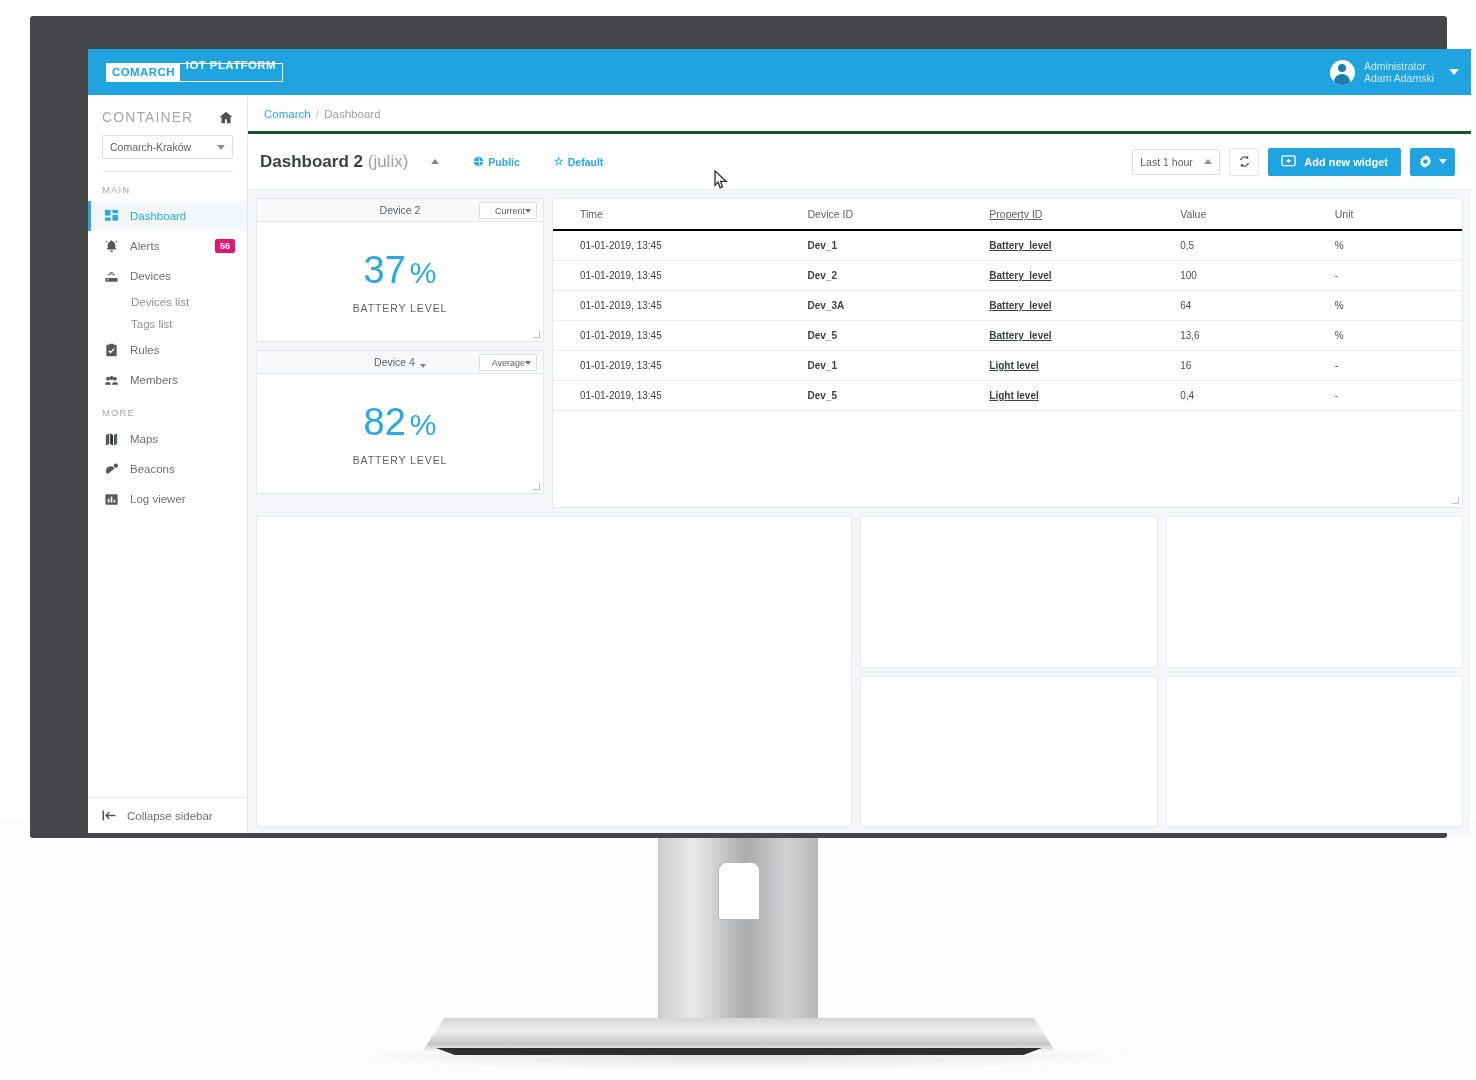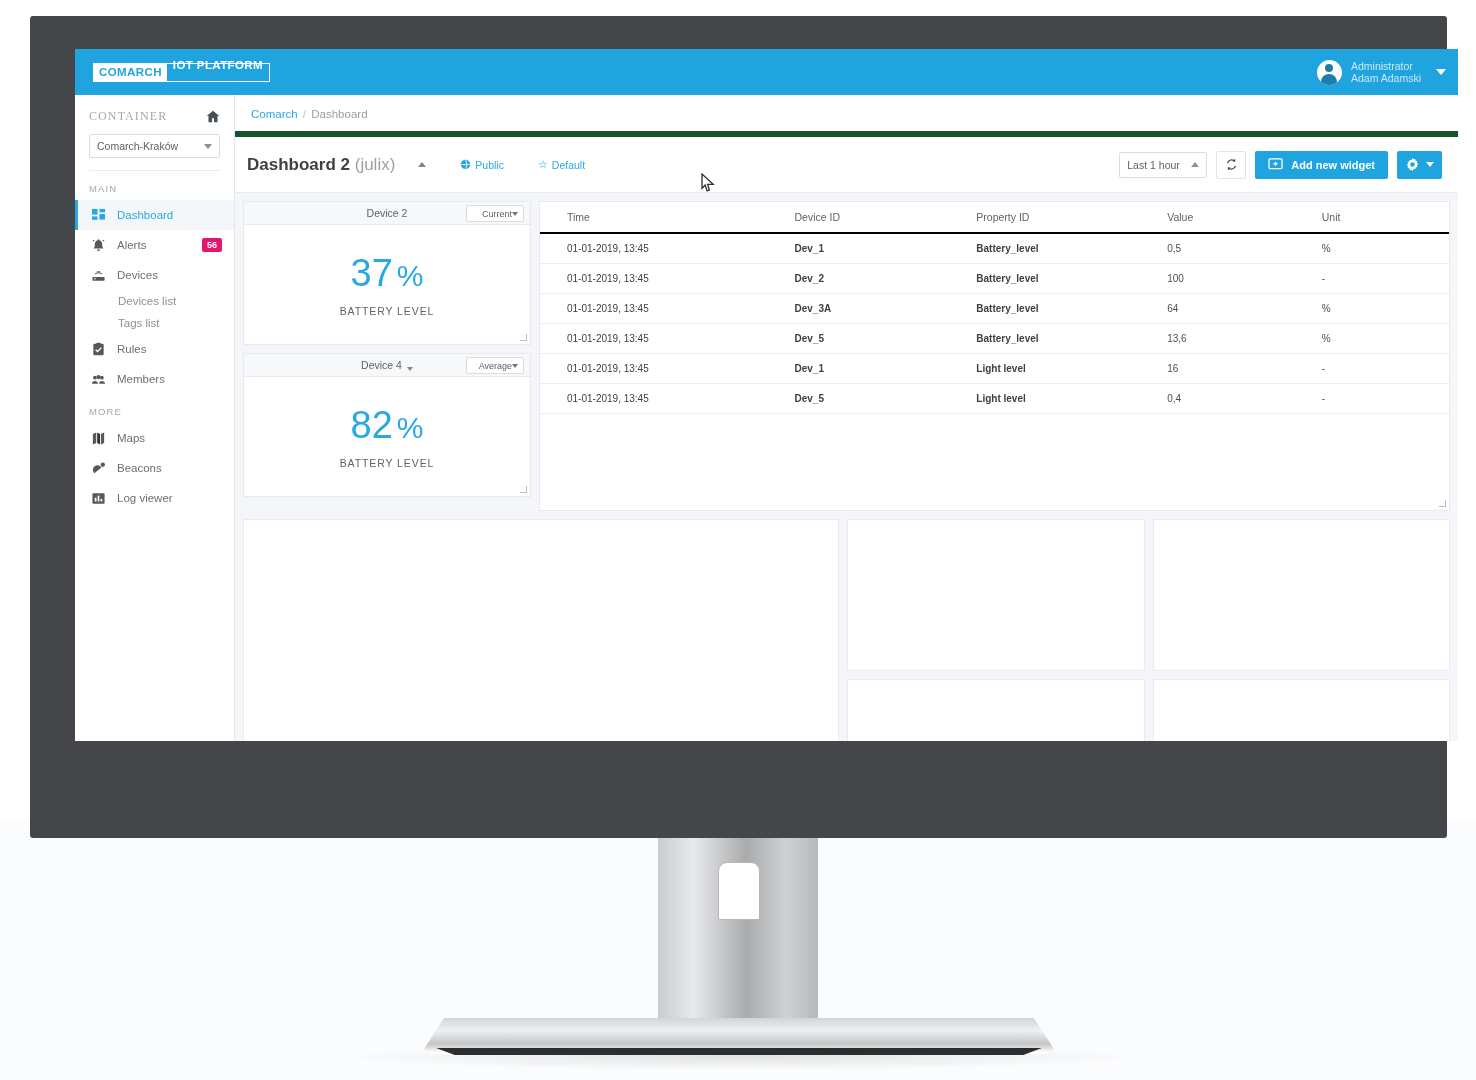--- a/index.html
+++ b/index.html
@@ -13,22 +13,22 @@
   
   #monitor-bezel {
     position: absolute;
     left: 30px; top: 16px;
     width: 1417px; height: 822px;
     background: #444649;
     border-radius: 3px;
   }
   #screen {
     position: absolute;
-    left: 45px; top: 33px;
-    width: 1383px; height: 692px;
+    left: 58px; top: 33px;
+    width: 1383px; height: 784px;
     background: #fdba74;
     overflow: hidden;
   }
   #monitor-neck {
     position: absolute;
     left: 658px; top: 838px;
     width: 160px; height: 200px;
     background: linear-gradient(to right, #c9cbcd 0%, #e8eaec 22%, #a9abad 55%, #cfd1d3 80%, #b6b8ba 100%);
   }
   #neck-notch {
@@ -123,21 +123,21 @@
   .sidebar {
     width: 160px; background: #ffffff;
     border-right: 1px solid #e3e6ea;
     display: flex; flex-direction: column;
     flex: 0 0 160px;
   }
   .side-head {
     display: flex; align-items: center; justify-content: space-between;
     padding: 14px 14px 4px 14px;
   }
-  .side-head .lbl { font-size: 12px; letter-spacing: 1.1px; color: #a3a9b0; font-family: Liberation Serif, serif; }
+  .side-head .lbl { font-size: 14px; letter-spacing: 1.1px; color: #a3a9b0; }
   .home-icon { width: 14px; height: 13px; display: block; }
   .container-select {
     margin: 6px 14px 0 14px; height: 24px;
     border: 1px solid #d9dde2; border-radius: 2px; background: #fff;
     display: flex; align-items: center; justify-content: space-between;
     padding: 0 7px; font-size: 10.5px; color: #5c6369; cursor: pointer;
   }
   .caret-dn {
     width: 0; height: 0; border-left: 4px solid transparent;
     border-right: 4px solid transparent; border-top: 5px solid #8b9198;
@@ -169,41 +169,41 @@
   .side-spacer { flex: 1; }
   .collapse-row {
     border-top: 1px solid #eaedf0;
     display: flex; align-items: center; gap: 10px;
     padding: 11px 14px; font-size: 11.5px; color: #6a7077; cursor: pointer;
   }
 
   
   .main { flex: 1; display: flex; flex-direction: column; background: #f4f6f9; min-width: 0; }
   .breadcrumb {
-    background: #ffffff; border-bottom: 6px solid #14532d;
+    background: #ffffff; border-bottom: 3px solid #14532d;
     padding: 13px 0 11px 16px; font-size: 11.5px; color: #9aa0a6;
   }
   .breadcrumb .lnk { color: #2aa8e2; cursor: pointer; }
   .breadcrumb .sep { color: #c3c7cc; margin: 0 2px; }
 
   .toolbar {
     background: #ffffff; border-bottom: 1px solid #e9ecef;
     height: 56px; display: flex; align-items: center;
     padding: 0 16px 0 12px; position: relative; gap: 12px;
   }
   .dash-title { font-size: 17px; color: #3c4145; font-weight: bold; }
   .dash-title .sub { color: #9aa0a6; font-weight: normal; }
   .caret-up-sm {
     width: 0; height: 0; margin: 0 0 0 11px;
     border-left: 4.5px solid transparent; border-right: 4.5px solid transparent;
     border-bottom: 5px solid #7e858c; cursor: pointer;
   }
   .tb-chip {
     display: flex; align-items: center; gap: 4px;
-    font-size: 10.5px; font-weight: normal; color: #2aa8e2;
+    font-size: 10.5px; font-weight: bold; color: #2aa8e2;
     margin-left: 22px; cursor: pointer; white-space: nowrap;
   }
   .tb-chip .glyph { font-size: 11px; line-height: 1; }
   .tb-right { margin-left: auto; display: flex; align-items: center; gap: 9px; }
   .time-select {
     width: 88px; height: 26px; border: 1px solid #d9dde2; border-radius: 2px;
     background: #fff; display: flex; align-items: center; justify-content: space-between;
     padding: 0 7px; font-size: 10.5px; color: #5c6369; cursor: pointer;
   }
   .caret-up-tiny {
@@ -294,21 +294,21 @@
   .tbl th {
     text-align: left; font-size: 10.5px; font-weight: normal; color: #5c6369;
     padding: 9px 0 9px 0; border-bottom: 2px solid #000000; background: #fff;
   }
   .tbl td {
     font-size: 10px; color: #3c4145; padding: 9px 0;
     border-bottom: 1px solid #eceff2;
   }
   .tbl .c1 { width: 28%; padding-left: 27px; }
   .tbl .c2 { width: 20%; }
-  .tbl .c3 { width: 21%; }
+  .tbl .c3 { width: 21%; text-decoration: underline; }
   .tbl .c4 { width: 17%; }
   .tbl .c5 { width: 14%; }
   .tbl td.c3, .tbl td.c2 { font-weight: bold; }
   .tbl td.c4, .tbl td.c5 { color: #4a5055; }
 
   
   .row-bot { display: flex; gap: 8px; margin-top: 8px; }
   .ph { background: #ffffff; border: 1px solid #e9ecef; }
   .ph-left { width: 596px; flex: 0 0 596px; height: 311px; }
   .ph-right-grid {

